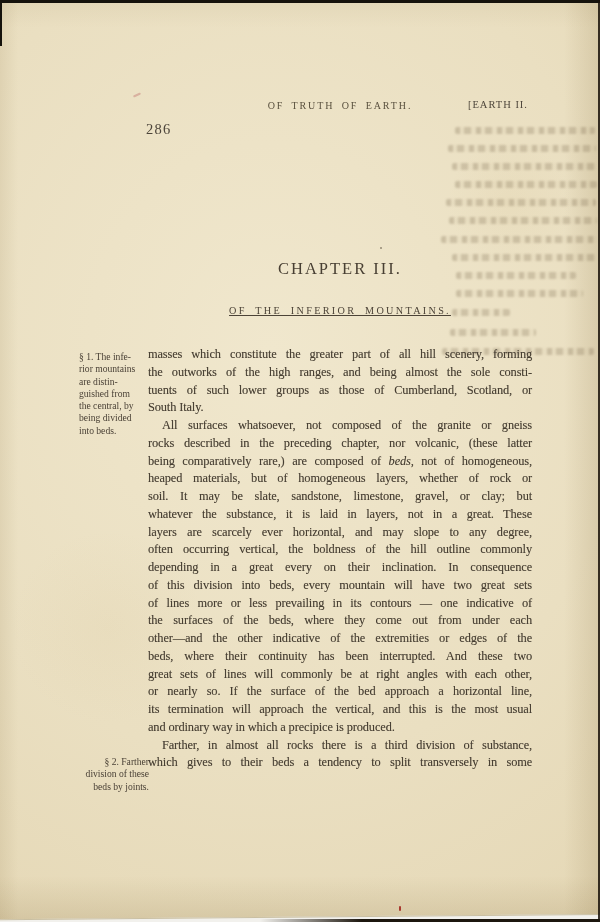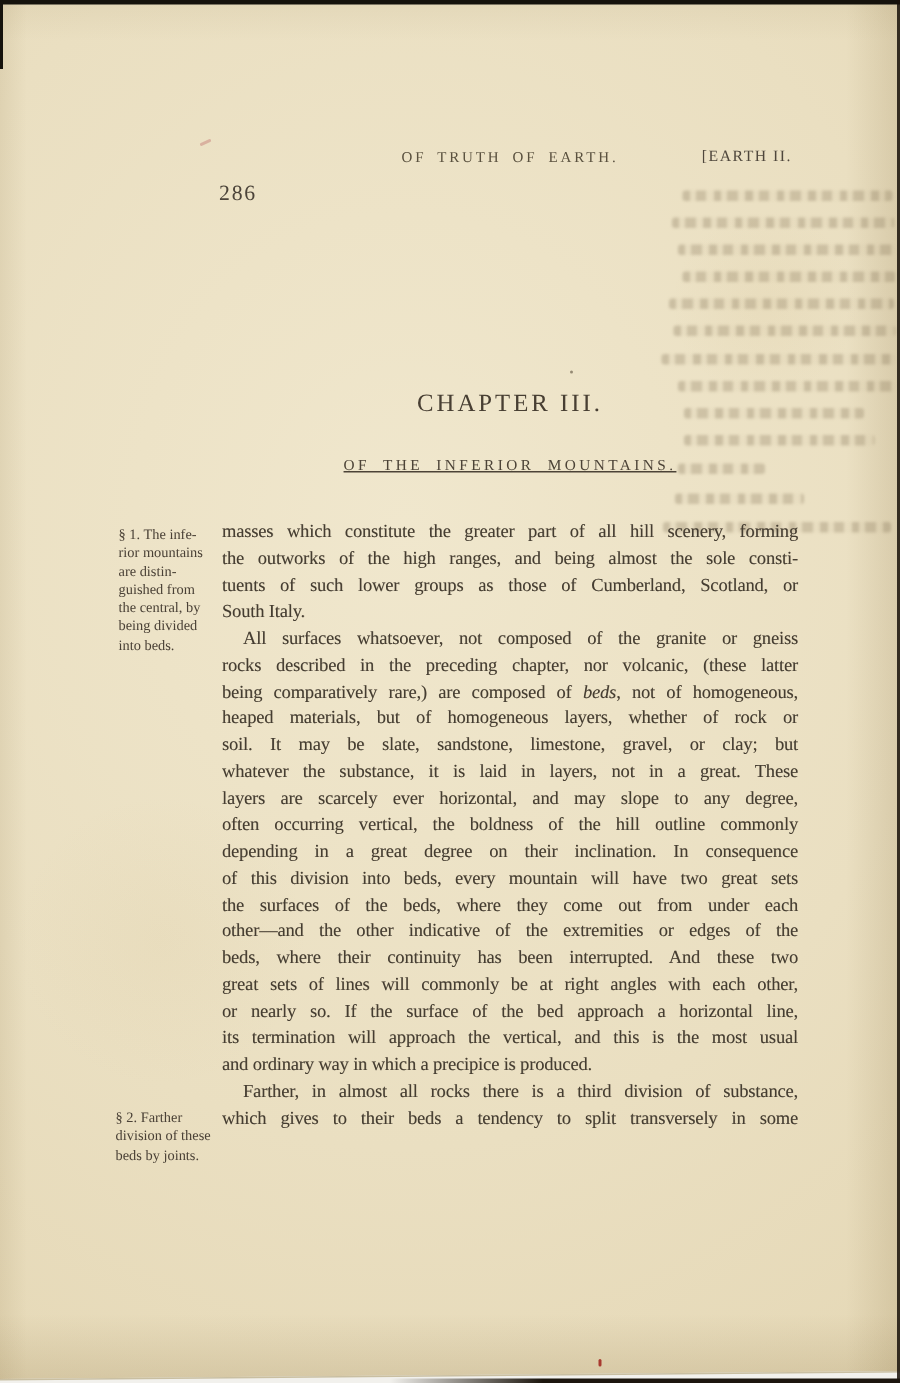--- a/index.html
+++ b/index.html
@@ -30,21 +30,21 @@
   .tline{line-height:17.75px;height:17.75px;text-align:justify;text-align-last:justify;
     -moz-text-align-last:justify;}
   .tline.end{text-align-last:left;-moz-text-align-last:left;}
   .tline.indent{text-indent:14px;}
   .it{font-style:italic;}
   .sc{font-variant:small-caps;}
   
   .mnote{position:absolute;color:#4a4136;font-size:9.6px;}
   .mnote div{line-height:12.25px;white-space:nowrap;}
   .mnote1{left:79px;top:351px;width:68px;}
-  .mnote2{left:77px;top:740px;width:72px;}
+  .mnote2{left:77px;top:756px;width:72px;text-align:right;}
   
   .smudge{position:absolute;height:7px;border-radius:2px;filter:blur(1.2px);opacity:.55;
     background:repeating-linear-gradient(90deg,
       rgba(125,108,80,.55) 0 5px, rgba(125,108,80,.08) 5px 9px,
       rgba(125,108,80,.50) 9px 16px, rgba(125,108,80,.06) 16px 21px);}
   
   .edge-top{position:absolute;top:0;left:0;right:0;height:3px;background:#15120c;}
   .edge-left{position:absolute;top:0;left:0;width:2px;height:46px;background:#15120c;}
   .edge-right{position:absolute;top:0;right:0;bottom:0;width:2px;background:rgba(24,17,9,.85);}
   .bottom-strip{position:absolute;left:-20px;right:-4px;top:914px;height:16px;
@@ -109,22 +109,23 @@
       <div class="tline">tuents of such lower groups as those of Cumberland, Scotland, or</div>
       <div class="tline end">South Italy.</div>
       <div class="tline indent">All surfaces whatsoever, not composed of the granite or gneiss</div>
       <div class="tline">rocks described in the preceding chapter, nor volcanic, (these latter</div>
       <div class="tline">being comparatively rare,) are composed of <span class="it">beds</span>, not of homogeneous,</div>
       <div class="tline">heaped materials, but of homogeneous layers, whether of rock or</div>
       <div class="tline">soil. It may be slate, sandstone, limestone, gravel, or clay; but</div>
       <div class="tline">whatever the substance, it is laid in layers, not in a great. These</div>
       <div class="tline">layers are scarcely ever horizontal, and may slope to any degree,</div>
       <div class="tline">often occurring vertical, the boldness of the hill outline commonly</div>
-      <div class="tline">depending in a great degree on their inclination. In consequence</div>
+      <div class="tline">depending in a great every on their inclination. In consequence</div>
       <div class="tline">of this division into beds, every mountain will have two great sets</div>
+      <div class="tline">of lines more or less prevailing in its contours — one indicative of</div>
       <div class="tline">the surfaces of the beds, where they come out from under each</div>
       <div class="tline">other—and the other indicative of the extremities or edges of the</div>
       <div class="tline">beds, where their continuity has been interrupted. And these two</div>
       <div class="tline">great sets of lines will commonly be at right angles with each other,</div>
       <div class="tline">or nearly so. If the surface of the bed approach a horizontal line,</div>
       <div class="tline">its termination will approach the vertical, and this is the most usual</div>
       <div class="tline end">and ordinary way in which a precipice is produced.</div>
       <div class="tline indent">Farther, in almost all rocks there is a third division of substance,</div>
       <div class="tline">which gives to their beds a tendency to split transversely in some</div>
     </div>

